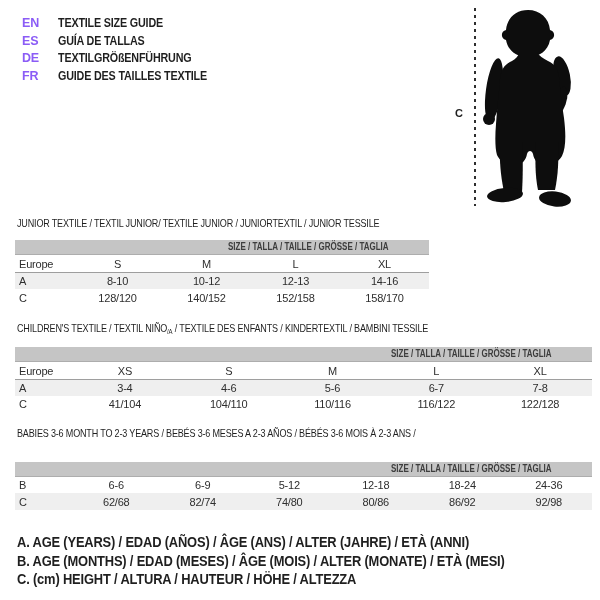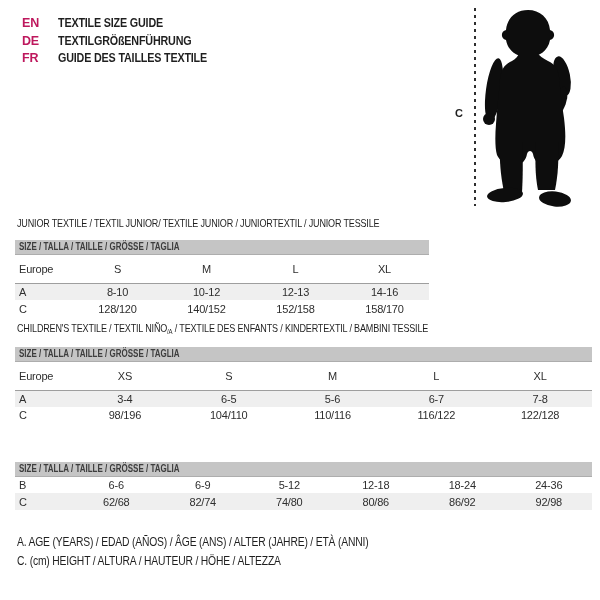--- a/index.html
+++ b/index.html
@@ -7,58 +7,62 @@
     width:600px;height:600px;position:relative;overflow:hidden;
     background:#ffffff;color:#2e2e2e;
     font-family:"Liberation Sans","DejaVu Sans",sans-serif;
   }
   .cx{display:inline-block;transform:scaleX(0.86);transform-origin:0 50%;white-space:nowrap;}
   .cx80{display:inline-block;transform:scaleX(0.80);transform-origin:0 50%;white-space:nowrap;}
 
   
   .langs{position:absolute;left:22px;top:15px;}
   .lang-row{display:flex;height:17.6px;line-height:17.6px;}
-  .lang-code{width:36px;font-weight:bold;font-size:12.5px;letter-spacing:-0.2px;color:#be185d;}
+  .lang-code{width:36px;font-weight:bold;font-size:12.5px;letter-spacing:-0.2px;color:#8b5cf6;}
   .lang-title{font-weight:bold;font-size:12.5px;letter-spacing:-0.2px;color:#1f1f1f;}
 
   
   .measure-line{position:absolute;left:474px;top:8px;width:2px;height:198px;
     background:repeating-linear-gradient(to bottom,#2e2e2e 0 3px,transparent 3px 7px);}
   .figure-label{position:absolute;left:455px;top:107px;font-weight:bold;font-size:11px;color:#1f1f1f;}
   .baby{position:absolute;left:482px;top:6px;}
 
   
   .sec-title{position:absolute;left:17px;font-weight:normal;font-size:10.5px;
     letter-spacing:-0.2px;color:#1f1f1f;line-height:16px;}
   .subscript{font-size:7px;position:relative;top:2px;}
 
   
   .size-table{position:absolute;left:15px;}
   .size-bar{background:#c5c5c5;border-bottom:1px solid #adadad;height:14px;line-height:14px;
-    padding-left:4px;font-weight:bold;font-size:10px;color:#3d3d3d;}
+    padding-left:16px;font-weight:bold;font-size:10px;color:#3d3d3d;text-align:right;}
   table{border-collapse:collapse;table-layout:fixed;width:100%;}
   td{font-size:11px;height:16px;text-align:center;vertical-align:middle;padding:0;
      color:#2e2e2e;letter-spacing:-0.2px;overflow:hidden;}
   td.lbl{text-align:left;padding-left:4px;}
-  tr.hdr td{border-bottom:1px solid #9e9e9e;height:28px;}
+  tr.hdr td{border-bottom:1px solid #9e9e9e;height:17px;}
   tr.alt td{background:#efefef;}
   tr.tall td{height:17px;}
 
   
   .footnotes{position:absolute;left:17px;top:533px;}
-  .fn{height:18.5px;line-height:18.5px;font-weight:normal;font-size:12px;
+  .fn{height:18.5px;line-height:18.5px;font-weight:bold;font-size:15px;
       letter-spacing:-0.2px;color:#1f1f1f;}
 </style>
 </head>
 <body>
 
 <div class="langs">
   <div class="lang-row">
     <span class="lang-code">EN</span>
     <span class="lang-title cx">TEXTILE SIZE GUIDE</span>
+  </div>
+  <div class="lang-row">
+    <span class="lang-code">ES</span>
+    <span class="lang-title cx">GUÍA DE TALLAS</span>
   </div>
   <div class="lang-row">
     <span class="lang-code">DE</span>
     <span class="lang-title cx">TEXTILGRÖßENFÜHRUNG</span>
   </div>
   <div class="lang-row">
     <span class="lang-code">FR</span>
     <span class="lang-title cx">GUIDE DES TAILLES TEXTILE</span>
   </div>
 </div>
@@ -142,38 +146,39 @@
       <td class="lbl">Europe</td>
       <td>XS</td>
       <td>S</td>
       <td>M</td>
       <td>L</td>
       <td>XL</td>
     </tr>
     <tr class="alt">
       <td class="lbl">A</td>
       <td>3-4</td>
-      <td>6-5</td>
+      <td>4-6</td>
       <td>5-6</td>
       <td>6-7</td>
       <td>7-8</td>
     </tr>
     <tr>
       <td class="lbl">C</td>
-      <td>98/196</td>
+      <td>41/104</td>
       <td>104/110</td>
       <td>110/116</td>
       <td>116/122</td>
       <td>122/128</td>
     </tr>
   </tbody>
     </table>
 </div>
 
 <div class="sec-title" style="top:425px;">
+  <div><span class="cx">BABIES 3-6 MONTH TO 2-3 YEARS / BEBÉS 3-6 MESES A 2-3 AÑOS / BÉBÉS 3-6 MOIS À 2-3 ANS /</span></div>
 </div>
 <div class="size-table" style="top:462px;width:577px;">
   <div class="size-bar">
     <span class="cx80">SIZE / TALLA / TAILLE / GRÖSSE / TAGLIA</span>
   </div>
   <table>
     <colgroup>
         <col style="width:58px">
         <col>
         <col>
@@ -200,14 +205,15 @@
       <td>80/86</td>
       <td>86/92</td>
       <td>92/98</td>
     </tr>
   </tbody>
     </table>
 </div>
 
 <div class="footnotes">
   <div class="fn"><span class="cx">A. AGE (YEARS) / EDAD (AÑOS) / ÂGE (ANS) / ALTER (JAHRE) / ETÀ (ANNI)</span></div>
+  <div class="fn"><span class="cx">B. AGE (MONTHS) / EDAD (MESES) / ÂGE (MOIS) / ALTER (MONATE) / ETÀ (MESI)</span></div>
   <div class="fn"><span class="cx">C. (cm) HEIGHT / ALTURA / HAUTEUR / HÖHE / ALTEZZA</span></div>
 </div>
 
 </body></html>

